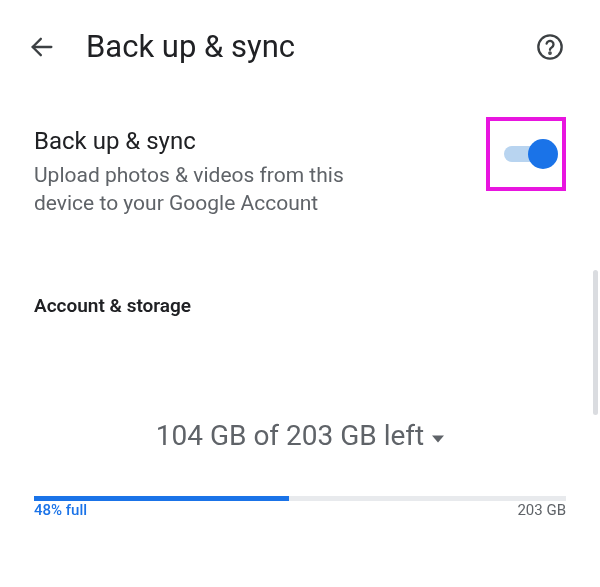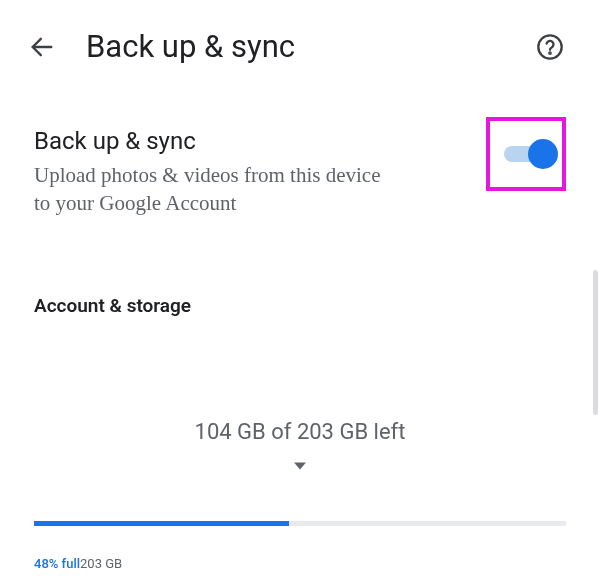--- a/index.html
+++ b/index.html
@@ -63,21 +63,20 @@
       color: #202124;
       margin-bottom: 6px;
       font-weight: 400;
     }
     .row-subtitle {
       font-size: 21px;
       color: #5f6368;
       line-height: 1.35;
       max-width: 360px;
       font-weight: 400;
-      font-family: Liberation Serif, serif;
     }
     .highlight-box {
       border: 4px solid #e815df;
       padding: 18px 6px 18px 14px;
       margin-top: -10px;
     }
     .toggle {
       position: relative;
       width: 52px;
       height: 30px;
@@ -103,27 +102,26 @@
     }
     .subheader {
       margin-top: 76px;
       font-size: 19px;
       font-weight: 600;
       color: #202124;
     }
     .storage-line {
       margin-top: 102px;
       text-align: center;
-      font-size: 22px;
+      font-size: 28px;
       color: #5f6368;
       display: flex;
       align-items: center;
       justify-content: center;
       gap: 8px;
-      flex-direction: column;
     }
     .caret-down {
       display: inline-block;
     }
     .progress-wrap {
       margin-top: 44px;
     }
     .progress-bar {
       height: 5px;
       width: 100%;
@@ -133,23 +131,23 @@
     .progress-fill {
       position: absolute;
       left: 0;
       top: 0;
       height: 100%;
       width: 48%;
       background: #1a73e8;
     }
     .progress-labels {
       display: flex;
-      justify-content: flex-start;
-      margin-top: 30px;
-      font-size: 13px;
+      justify-content: space-between;
+      margin-top: 0;
+      font-size: 15px;
     }
     .pct-full {
       color: #1a73e8;
       font-weight: 500;
     }
     .total-cap {
       color: #5f6368;
     }
     .scroll-hint {
       position: absolute;

